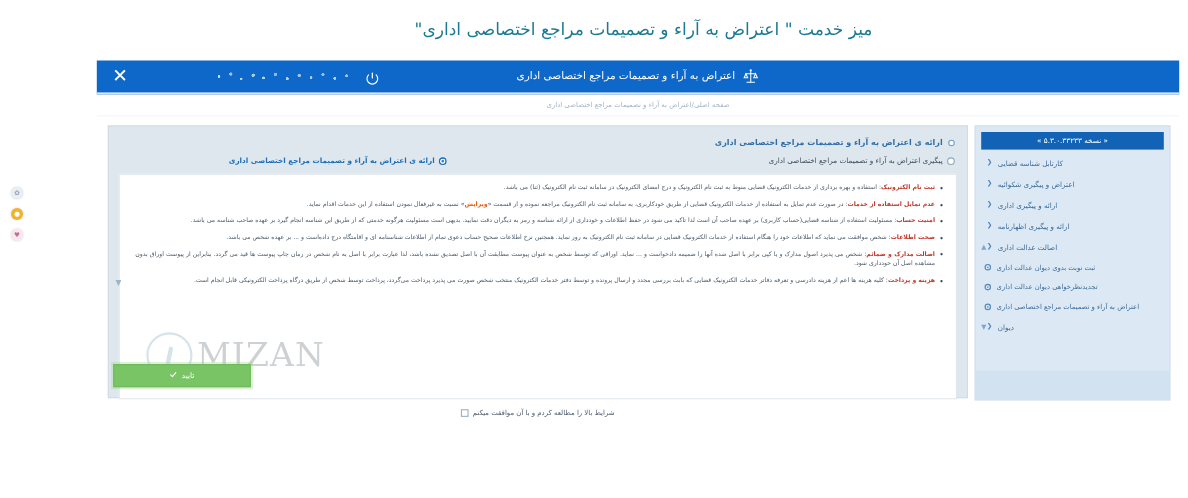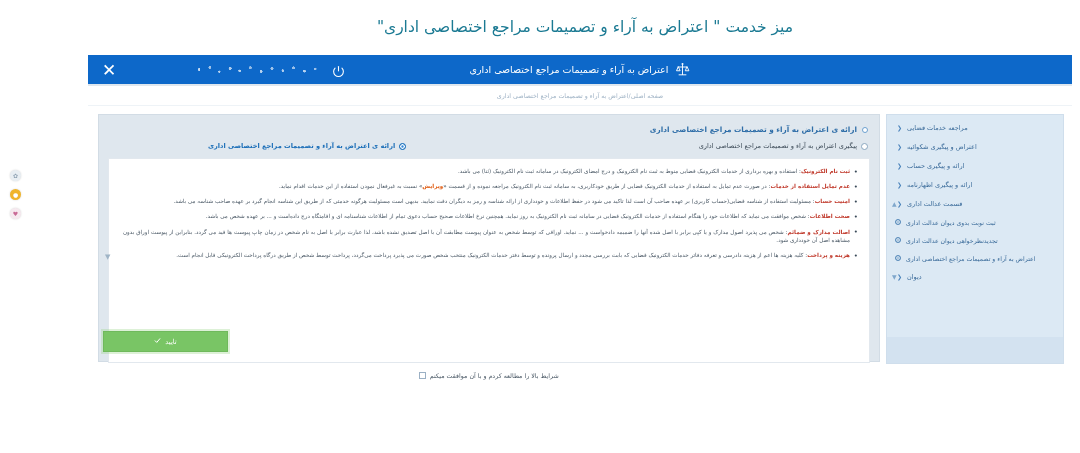--- a/index.html
+++ b/index.html
@@ -344,40 +344,41 @@
 
     <div class="breadcrumb-bar">
       <span class="breadcrumb">صفحه اصلی</span>
       <span class="breadcrumb sep">/</span>
       <span class="breadcrumb">اعتراض به آراء و تصمیمات مراجع اختصاصی اداری</span>
     </div>
 
     <div class="app-body">
 
       <aside class="sidebar">
+        <div class="version-badge">« نسخه ۵.۳.۰.۳۳۲۳۳ »</div>
 
         <nav class="menu">
           <div class="menu-item">
-            <span class="label">مراجعه خدمات قضایی</span>
+            <span class="label">کارتابل شناسه قضایی</span>
             <span class="chev">❮</span>
           </div>
           <div class="menu-item">
             <span class="label">اعتراض و پیگیری شکوائیه</span>
             <span class="chev">❮</span>
           </div>
           <div class="menu-item">
-            <span class="label">ارائه و پیگیری حساب</span>
+            <span class="label">ارائه و پیگیری اداری</span>
             <span class="chev">❮</span>
           </div>
           <div class="menu-item">
             <span class="label">ارائه و پیگیری اظهارنامه</span>
             <span class="chev">❮</span>
           </div>
           <div class="menu-item">
-            <span class="label">قسمت عدالت اداری</span>
+            <span class="label">اصالت عدالت اداری</span>
             <span class="chev">❮</span>
             <span class="sb-caret">▲</span>
           </div>
 
           <div class="menu-sub">
             <div class="menu-item">
               <span class="label">ثبت نوبت بدوی دیوان عدالت اداری</span>
               <span class="dot-ic"></span>
             </div>
             <div class="menu-item">
@@ -435,20 +436,24 @@
                 <span class="term-head">صحت اطلاعات</span><span>: شخص موافقت می نماید که اطلاعات خود را هنگام استفاده از خدمات الکترونیک قضایی در سامانه ثبت نام الکترونیک به روز نماید. همچنین نرخ اطلاعات صحیح حساب دعوی تمام از اطلاعات شناسنامه ای و اقامتگاه درج داده‌است و ... بر عهده شخص می باشد.</span>
               </li>
               <li>
                 <span class="term-head">اصالت مدارک و ضمائم</span><span>: شخص می پذیرد اصول مدارک و یا کپی برابر با اصل شده آنها را ضمیمه دادخواست و ... نماید. اوراقی که توسط شخص به عنوان پیوست مطابقت آن با اصل تصدیق نشده باشد، لذا عبارت برابر با اصل به نام شخص در زمان چاپ پیوست ها قید می گردد. بنابراین از پیوست اوراق بدون مشاهده اصل آن خودداری شود.</span>
               </li>
               <li>
                 <span class="term-head">هزینه و پرداخت</span><span>: کلیه هزینه ها اعم از هزینه دادرسی و تعرفه دفاتر خدمات الکترونیک قضایی که بابت بررسی مجدد و ارسال پرونده و توسط دفتر خدمات الکترونیک منتخب شخص صورت می پذیرد پرداخت می‌گردد، پرداخت توسط شخص از طریق درگاه پرداخت الکترونیکی قابل انجام است.</span>
               </li>
             </ul>
 
+            <div class="watermark">
+              <span class="wm-text">MIZAN</span>
+              <span class="wm-circle"></span>
+            </div>
           </div>
 
           <div class="agree-check-row">
             <span>شرایط بالا را مطالعه کردم و با آن موافقت میکنم</span>
             <span class="chk"></span>
           </div>
 
           <div class="btn-row">
             <div class="btn-confirm">
               <span>تایید</span>

